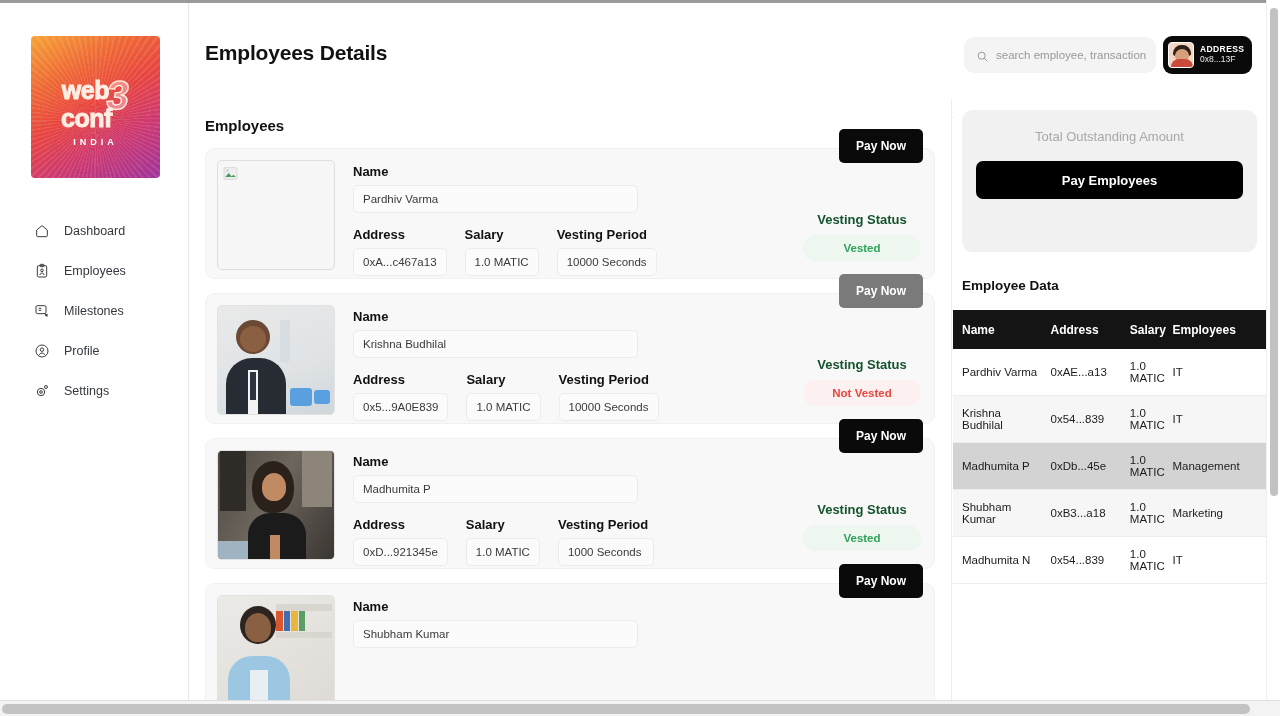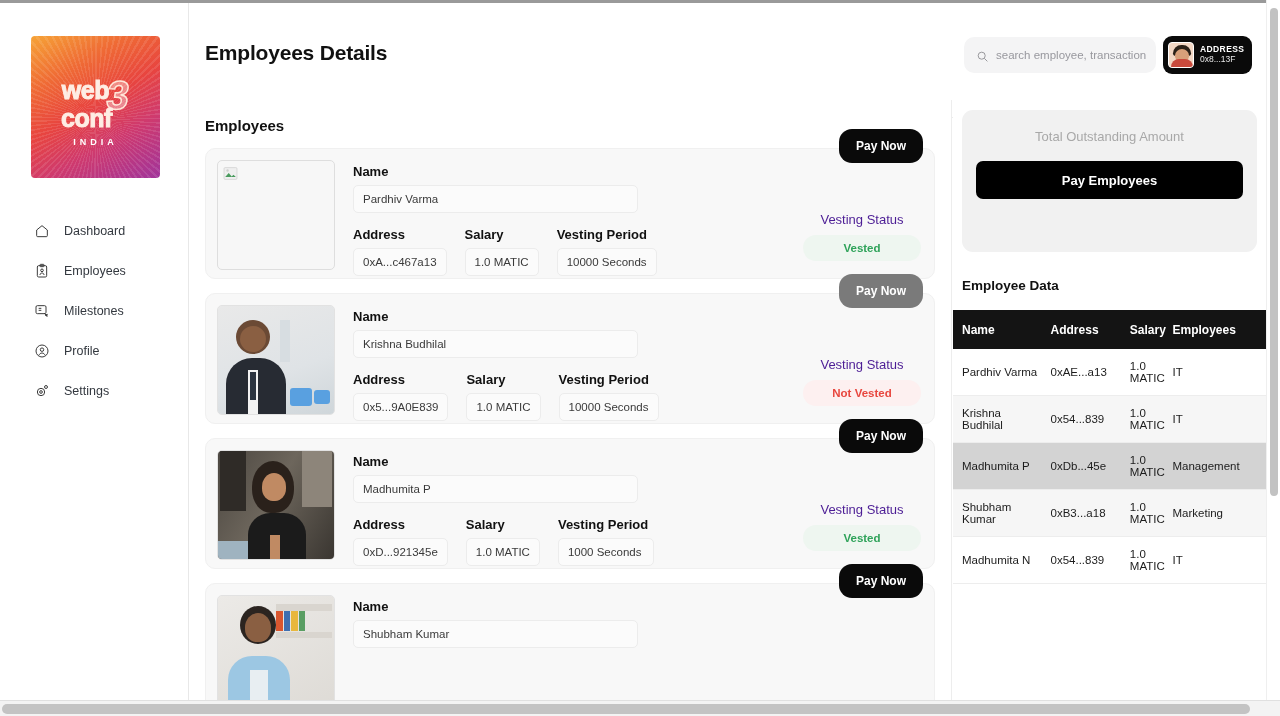--- a/index.html
+++ b/index.html
@@ -181,33 +181,33 @@
   .meta-row { display: flex; margin-top: 14px; gap: 18px; }
   .meta-col .fld-box { display: inline-flex; }
   .w-addr { min-width: 84px; justify-content: flex-start; }
   .w-sal   { min-width: 62px; }
   .w-vest  { min-width: 96px; }
 
   .status-col {
     position: absolute; right: 13px; bottom: 17px;
     width: 118px; text-align: center;
   }
-  .status-lab { font-size: 13px; font-weight: normal; color: #4c1d95; }
+  .status-lab { font-size: 13px; font-weight: bold; color: #14532d; }
   .status-pill {
     margin-top: 8px; height: 26px; border-radius: 13px;
     display: flex; align-items: center; justify-content: center;
     font-size: 11.5px; font-weight: bold;
   }
   .pill-vested { background: #eef6f0; color: #2fa35a; }
   .pill-notvested { background: #fdf0f0; color: #e8473f; }
 
   .pay-now {
     position: absolute; right: 12px; top: -19px;
     width: 84px; height: 34px;
-    border: none; border-radius: 13px;
+    border: none; border-radius: 5px;
     background: #0a0a0a; color: #ffffff;
     font-size: 12px; font-weight: bold;
     font-family: "Liberation Sans", sans-serif;
     cursor: pointer; z-index: 3;
   }
   .pay-now.disabled { background: #7a7a7a; color: #ffffff; cursor: default; }
 
   
   .right-col {
     position: absolute; top: 100px; left: 953px;

